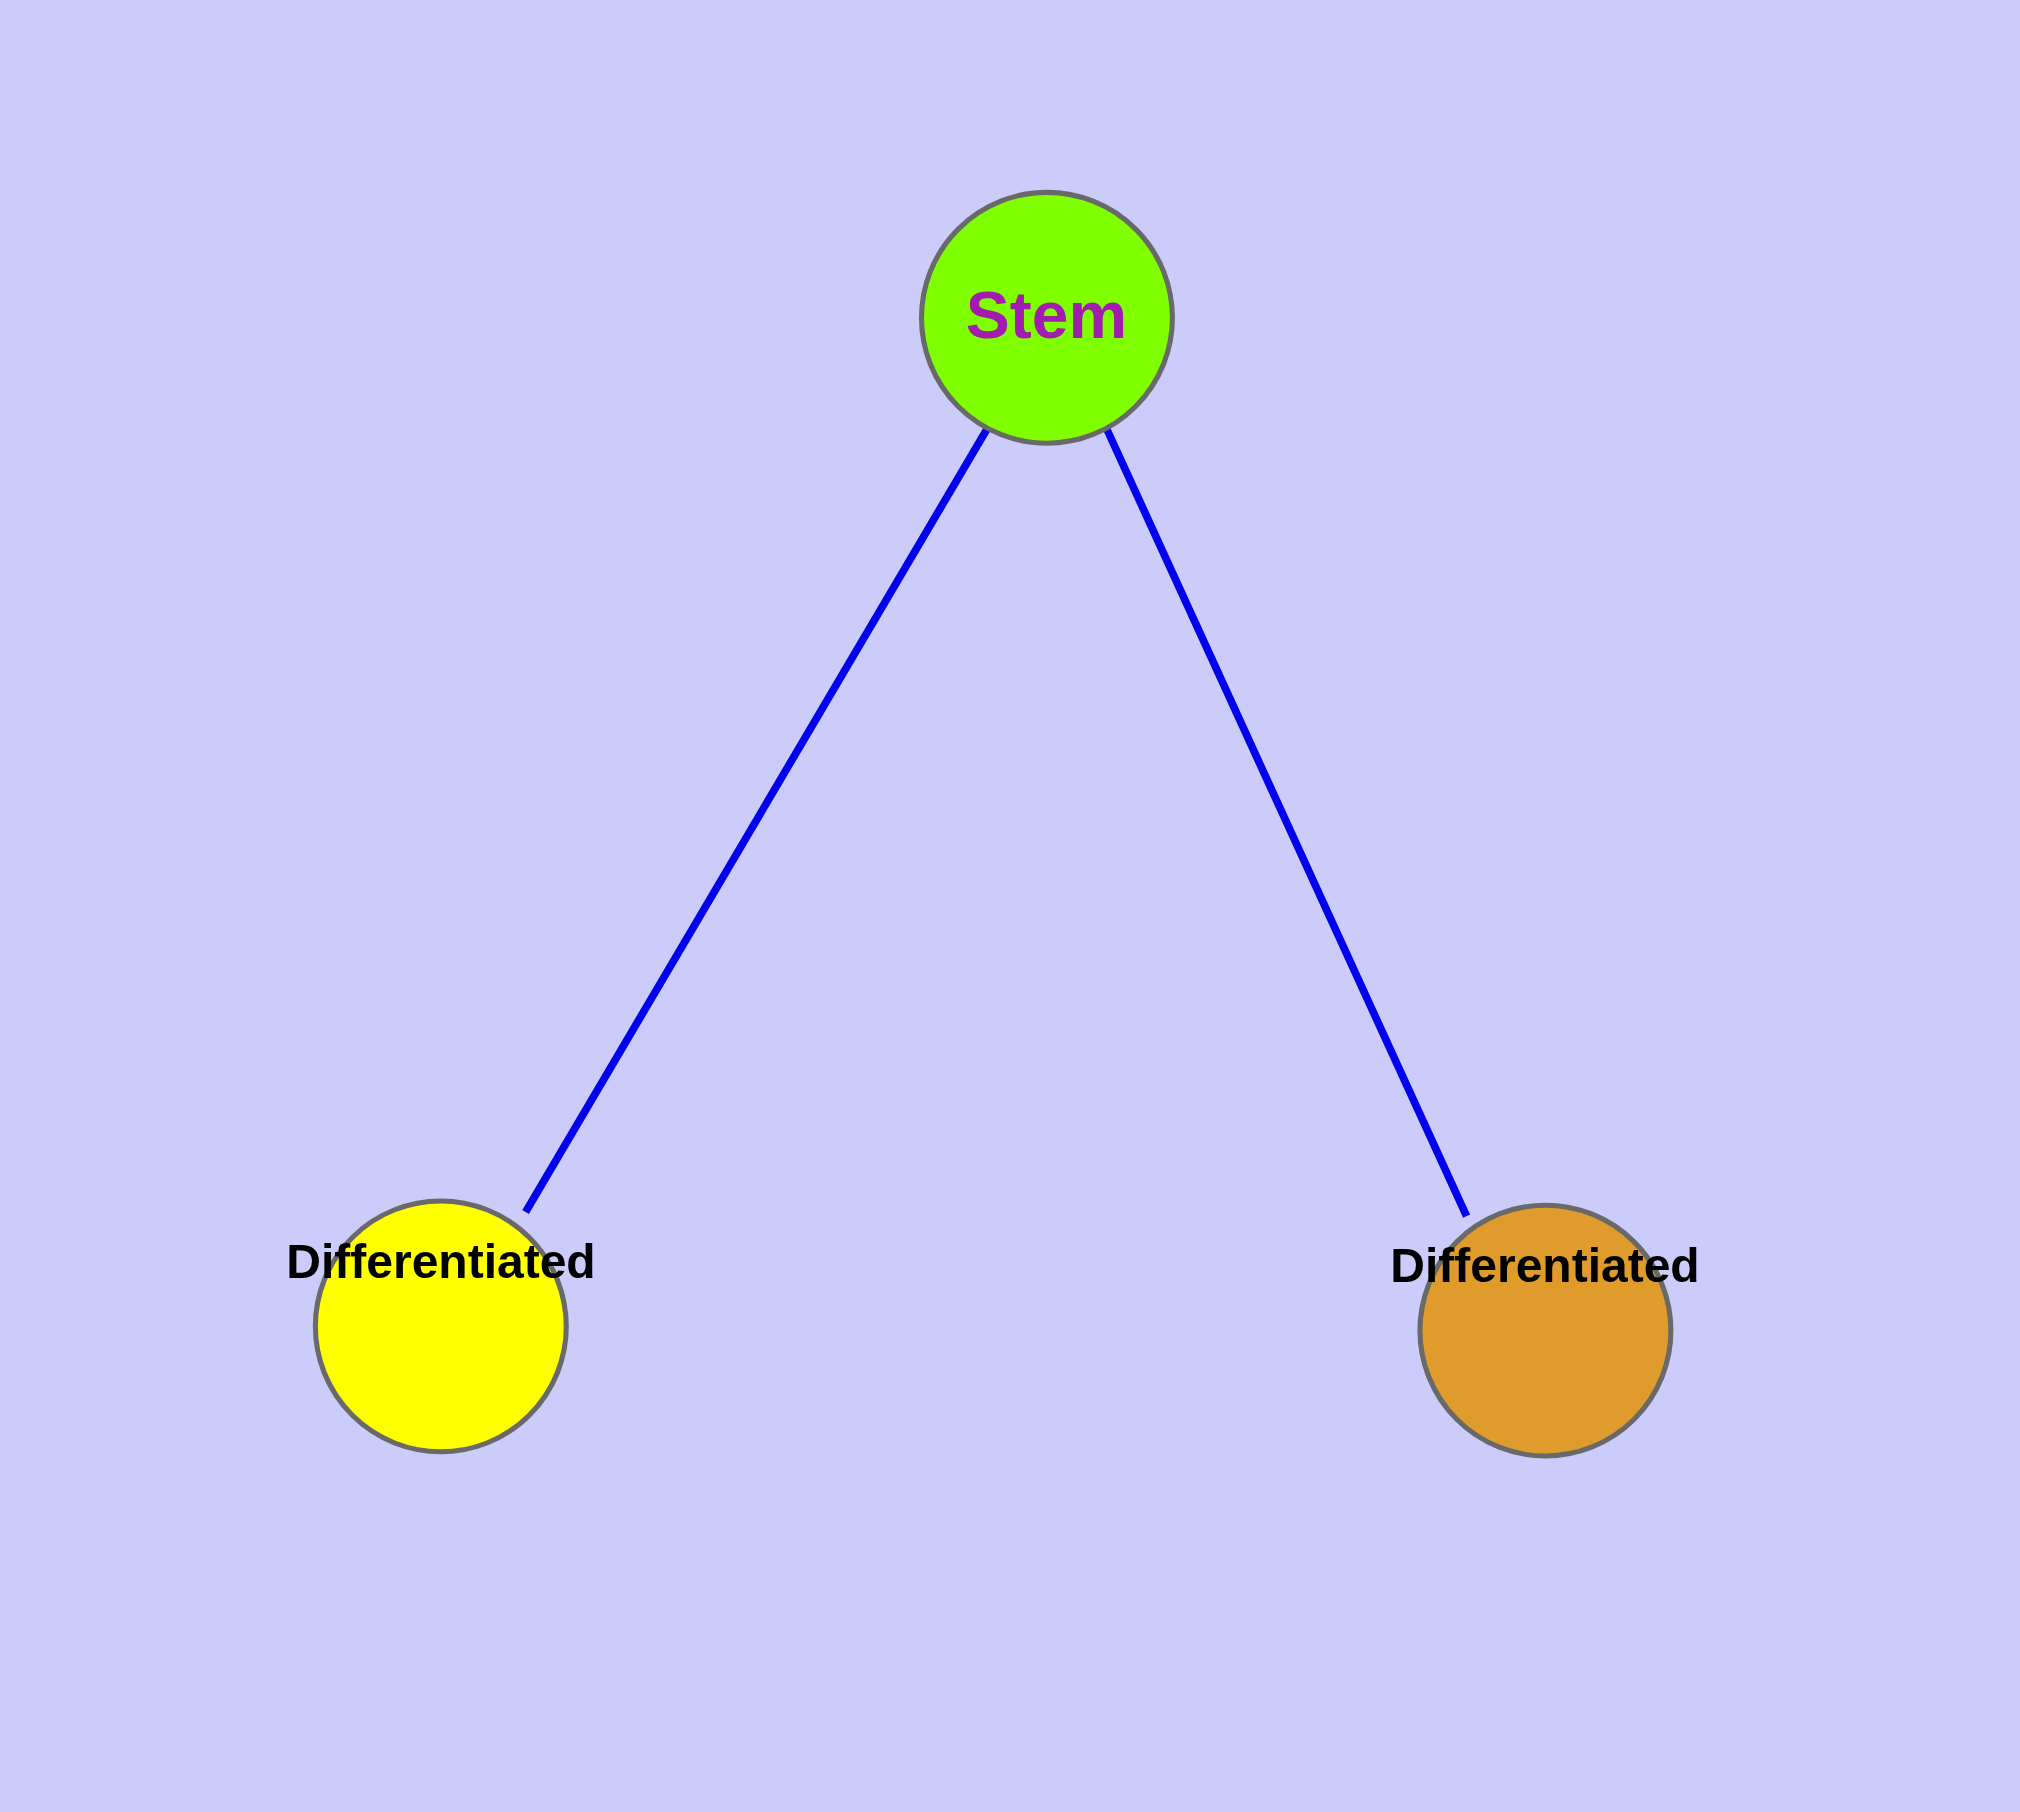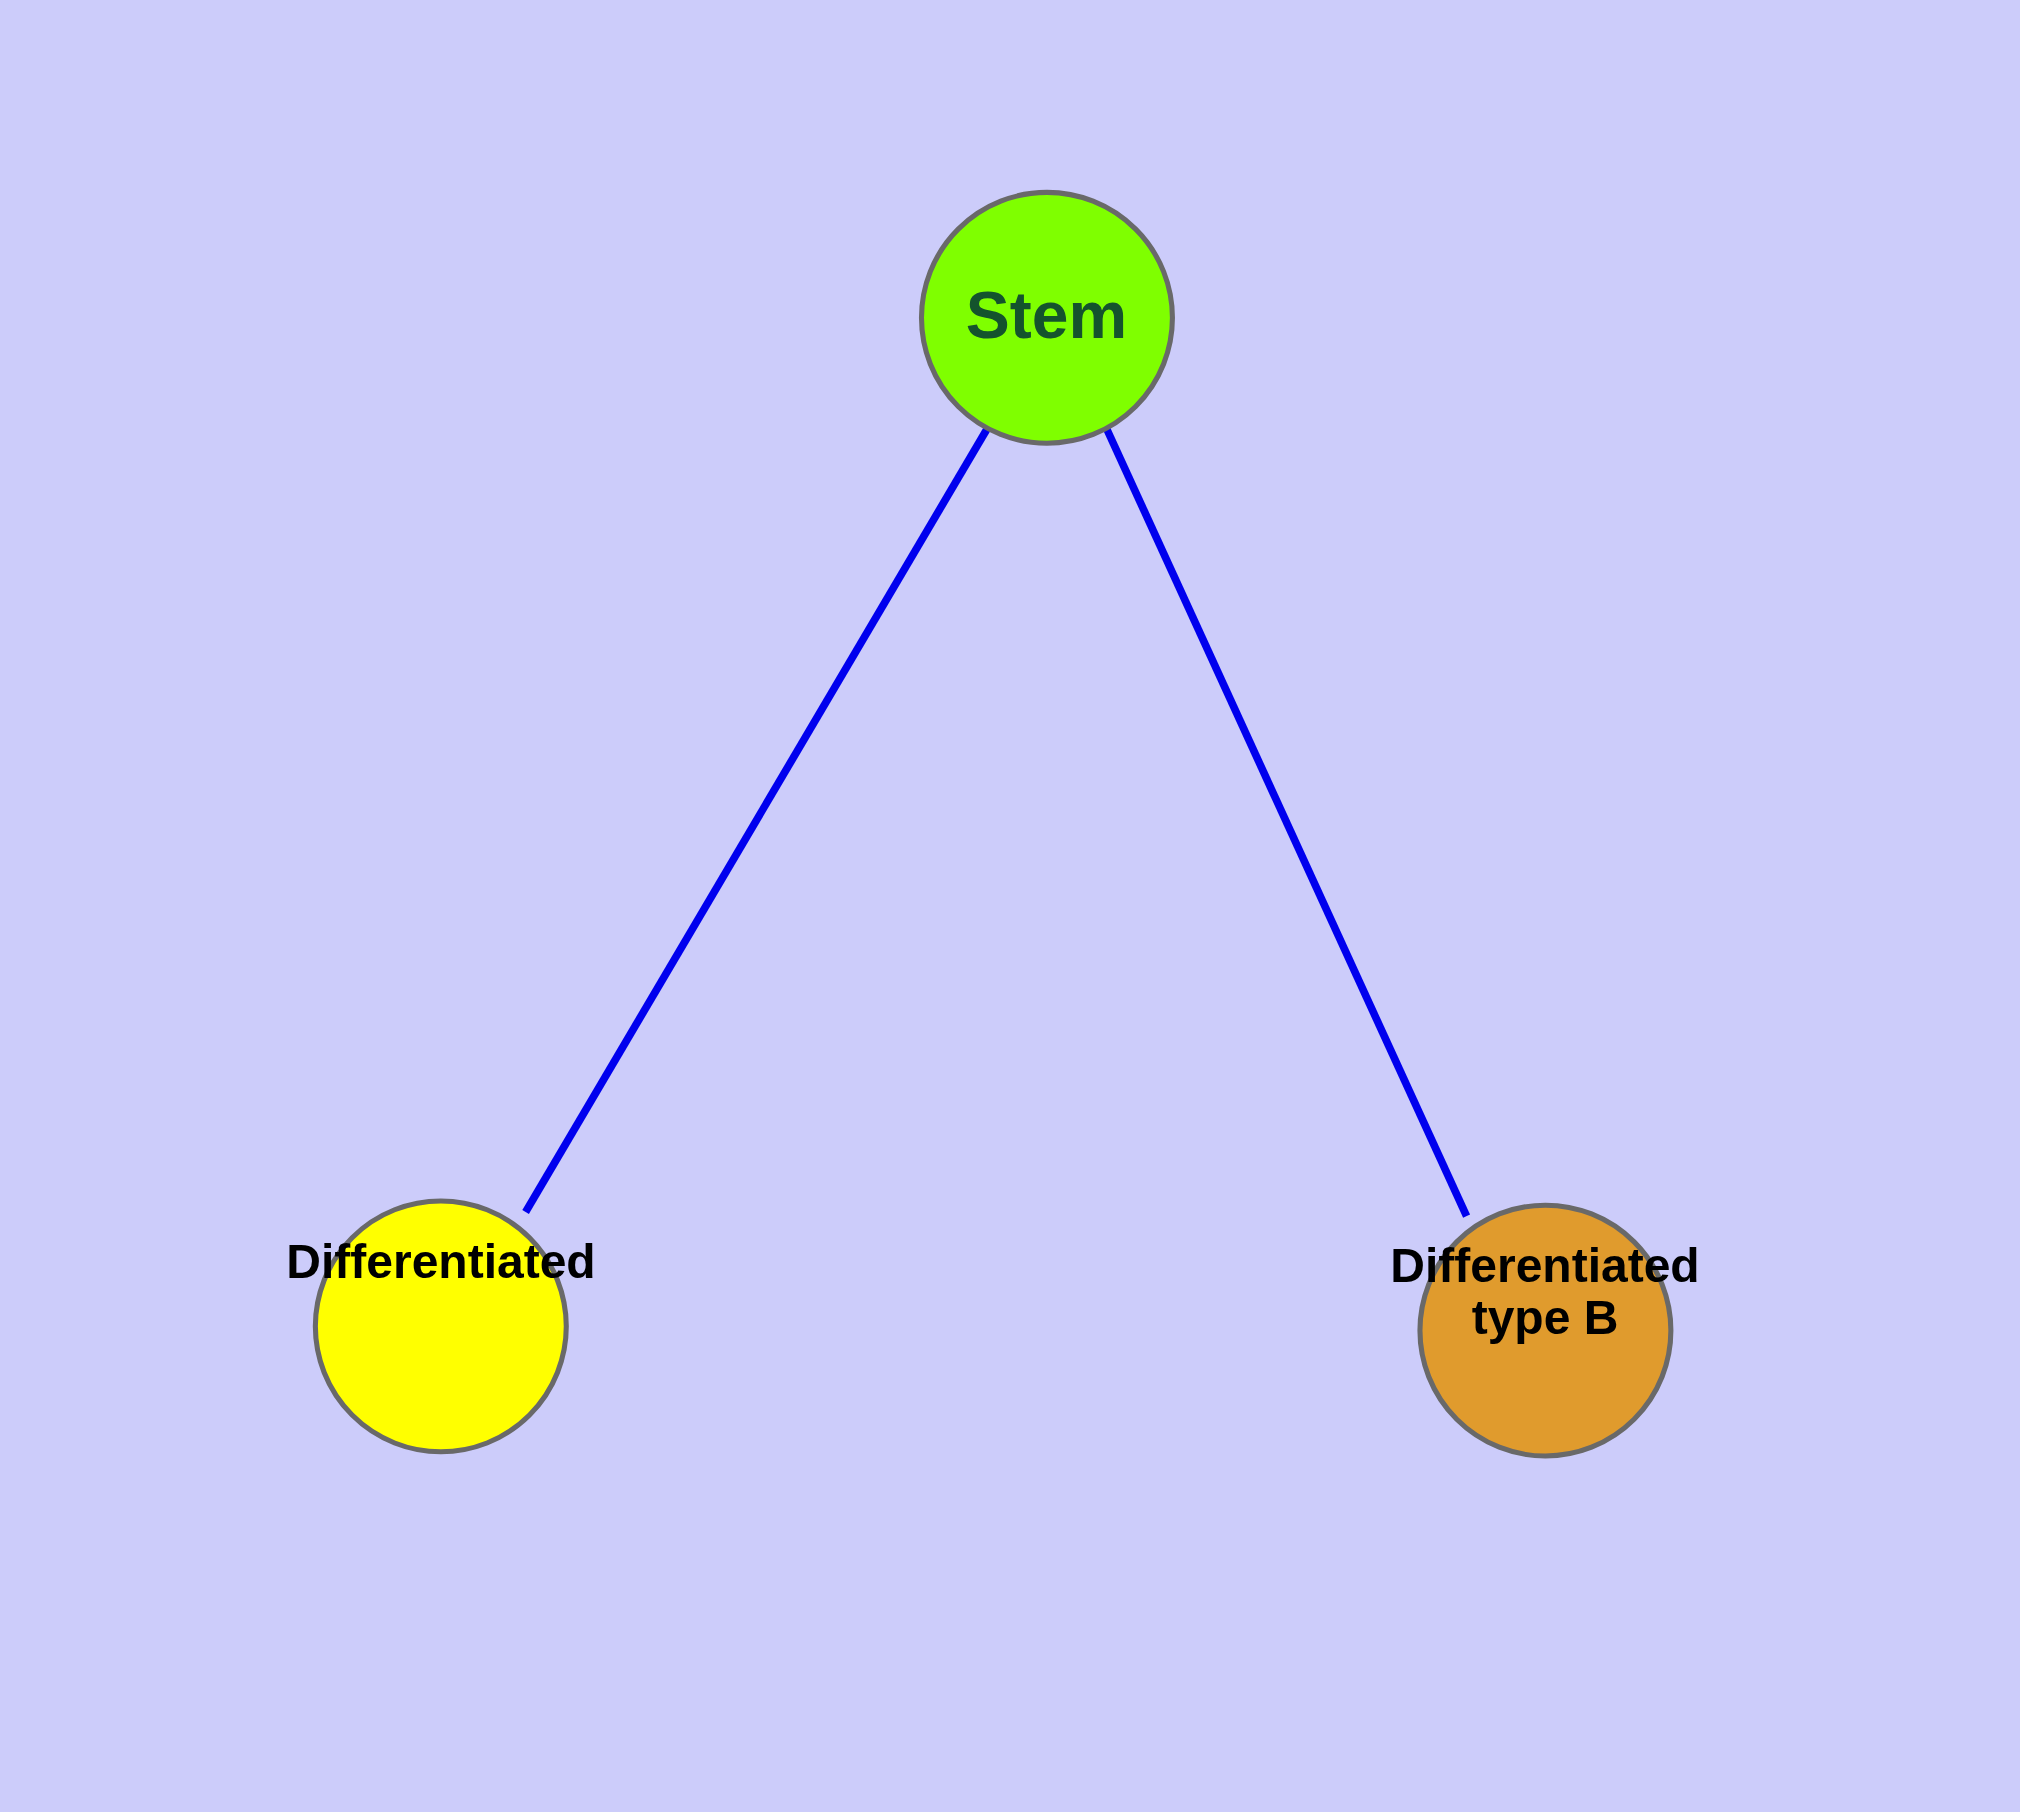--- a/index.html
+++ b/index.html
@@ -50,27 +50,26 @@
       <line x1="1165" y1="505" x2="620" y2="1430" stroke="#0000ee" stroke-width="9" stroke-linecap="butt"></line>
       <line x1="1305" y1="505" x2="1730" y2="1435" stroke="#0000ee" stroke-width="9" stroke-linecap="butt"></line>
     </g>
     <g>
       <circle cx="1235" cy="375" r="148" fill="#7fff00" stroke="#696969" stroke-width="6"></circle>
       <circle cx="520" cy="1565" r="148" fill="#ffff00" stroke="#696969" stroke-width="6"></circle>
       <circle cx="1823" cy="1570" r="148" fill="#e09b2d" stroke="#696969" stroke-width="6"></circle>
     </g>
   </svg>
 
-  <div class="node-label stem-label" style="left: 792px; top: 280px; width: 509px; color: #14532d;">
+  <div class="node-label stem-label" style="left: 792px; top: 280px; width: 509px; color: #a21caf;">
     <span class="label-line">Stem</span>
   </div>
 
   <div class="node-label leaf-label" style="left: 102px; top: 1236px; width: 678px; color: rgb(0, 0, 0);">
     <span class="label-line">Differentiated</span>
   </div>
 
   <div class="node-label leaf-label" style="left: 1206px; top: 1240px; width: 678px; color: rgb(0, 0, 0);">
     <span class="label-line">Differentiated</span>
-    <span class="label-line">type B</span>
   </div>
 
 </div>
 
 
 </body></html>

